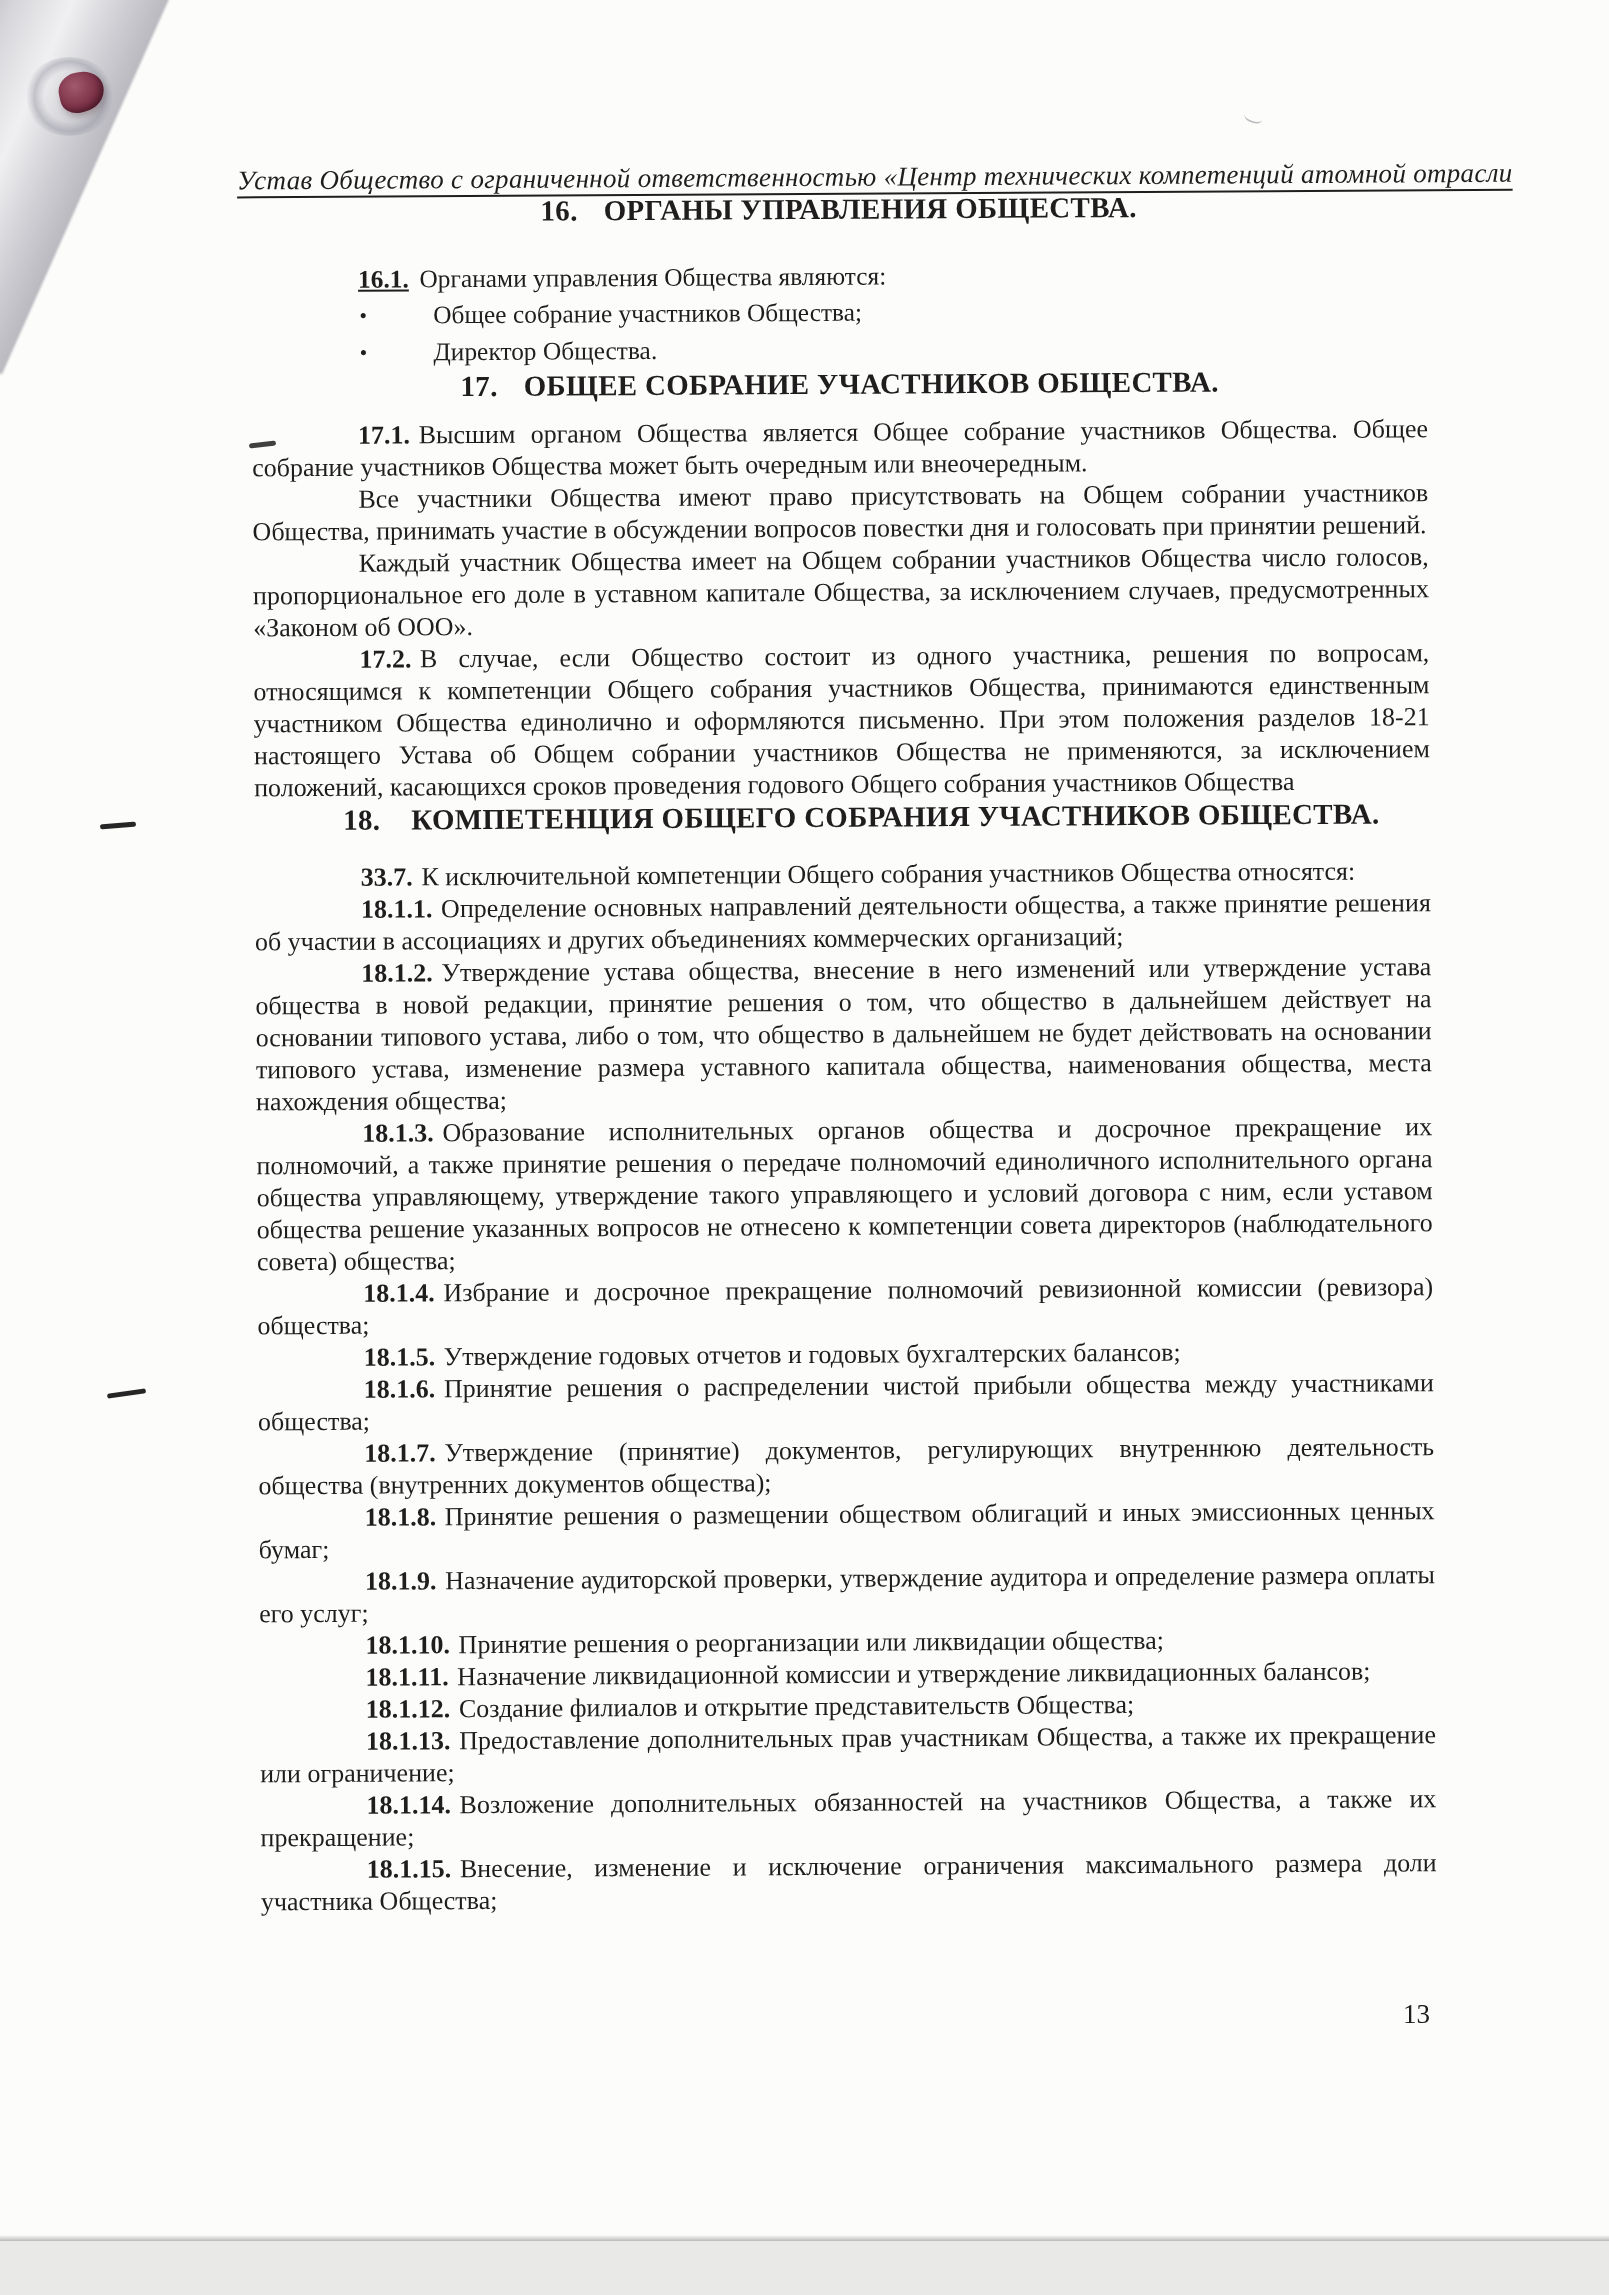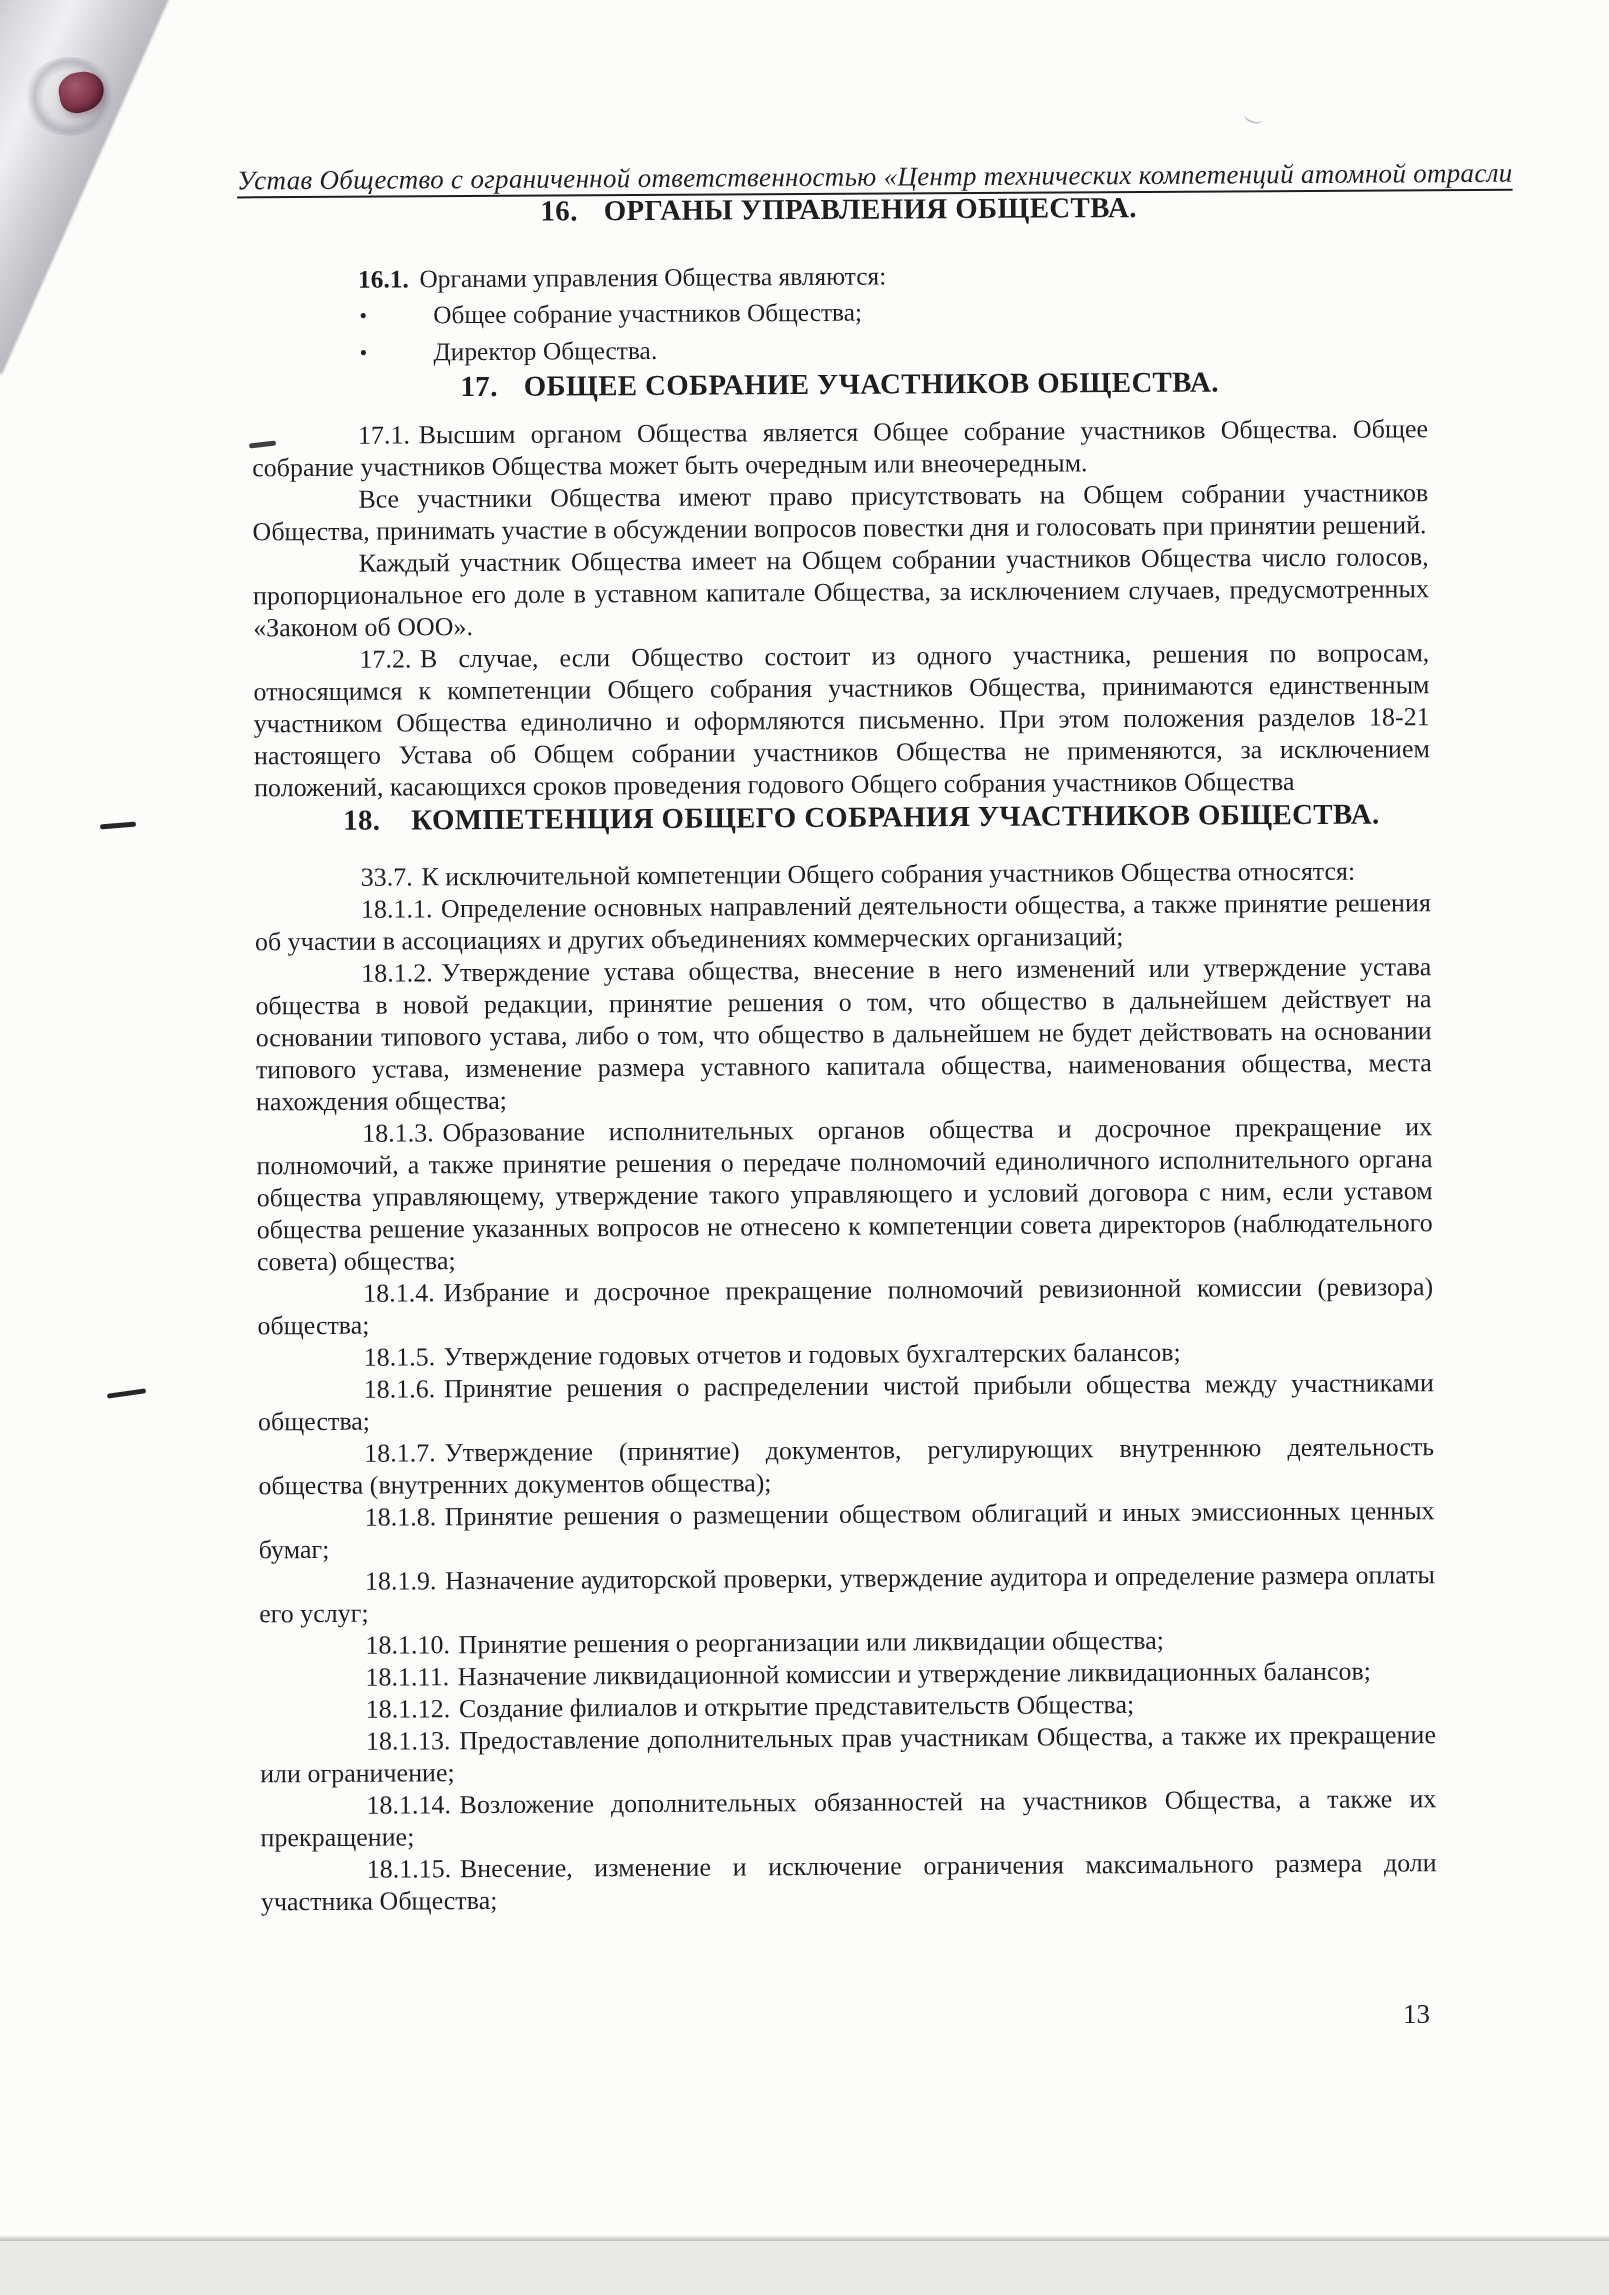--- a/index.html
+++ b/index.html
@@ -80,34 +80,34 @@
     white-space:nowrap;
   }
   .head16 { margin-top:27px; }
   .head17 { margin-top:25.4px; }
   .head18 { margin-top:21.4px; }
   .h-num { margin-right:26px; }
   .head18 .h-num { margin-right:31px;margin-left:38px; }
 
   .clause16 { margin:33px 0 0 107px; font-size:25.4px; }
   .c16-line { margin:0; line-height:35px; }
-  .c16-line b { margin-right:10.7px; }
+  .c16-line b { margin-right:10.7px;text-decoration:underline; }
   .bullet-row { position:relative; padding-left:75px; line-height:37px; }
   .bullet { position:absolute; left:1.3px; top:0.7px; font-size:21.4px; }
 
   .paras { margin-top:16px; }
   .paras18 { margin-top:25.4px; }
   p.para {
     margin:0;
     font-size:26px;
     line-height:32px;
     text-align:justify;
     text-indent:106px;
   }
-  .pnum { font-weight:normal; margin-right:8.7px;margin-top:48px; }
+  .pnum { font-weight:bold; margin-right:8.7px;margin-top:48px; }
   .pnum:empty { margin-right:0; }
 
   .page-number {
     position:absolute; left:1403px; top:1999px;
     font-size:27px; z-index:2;
   }
 </style>
 </head>
 <body>
 

